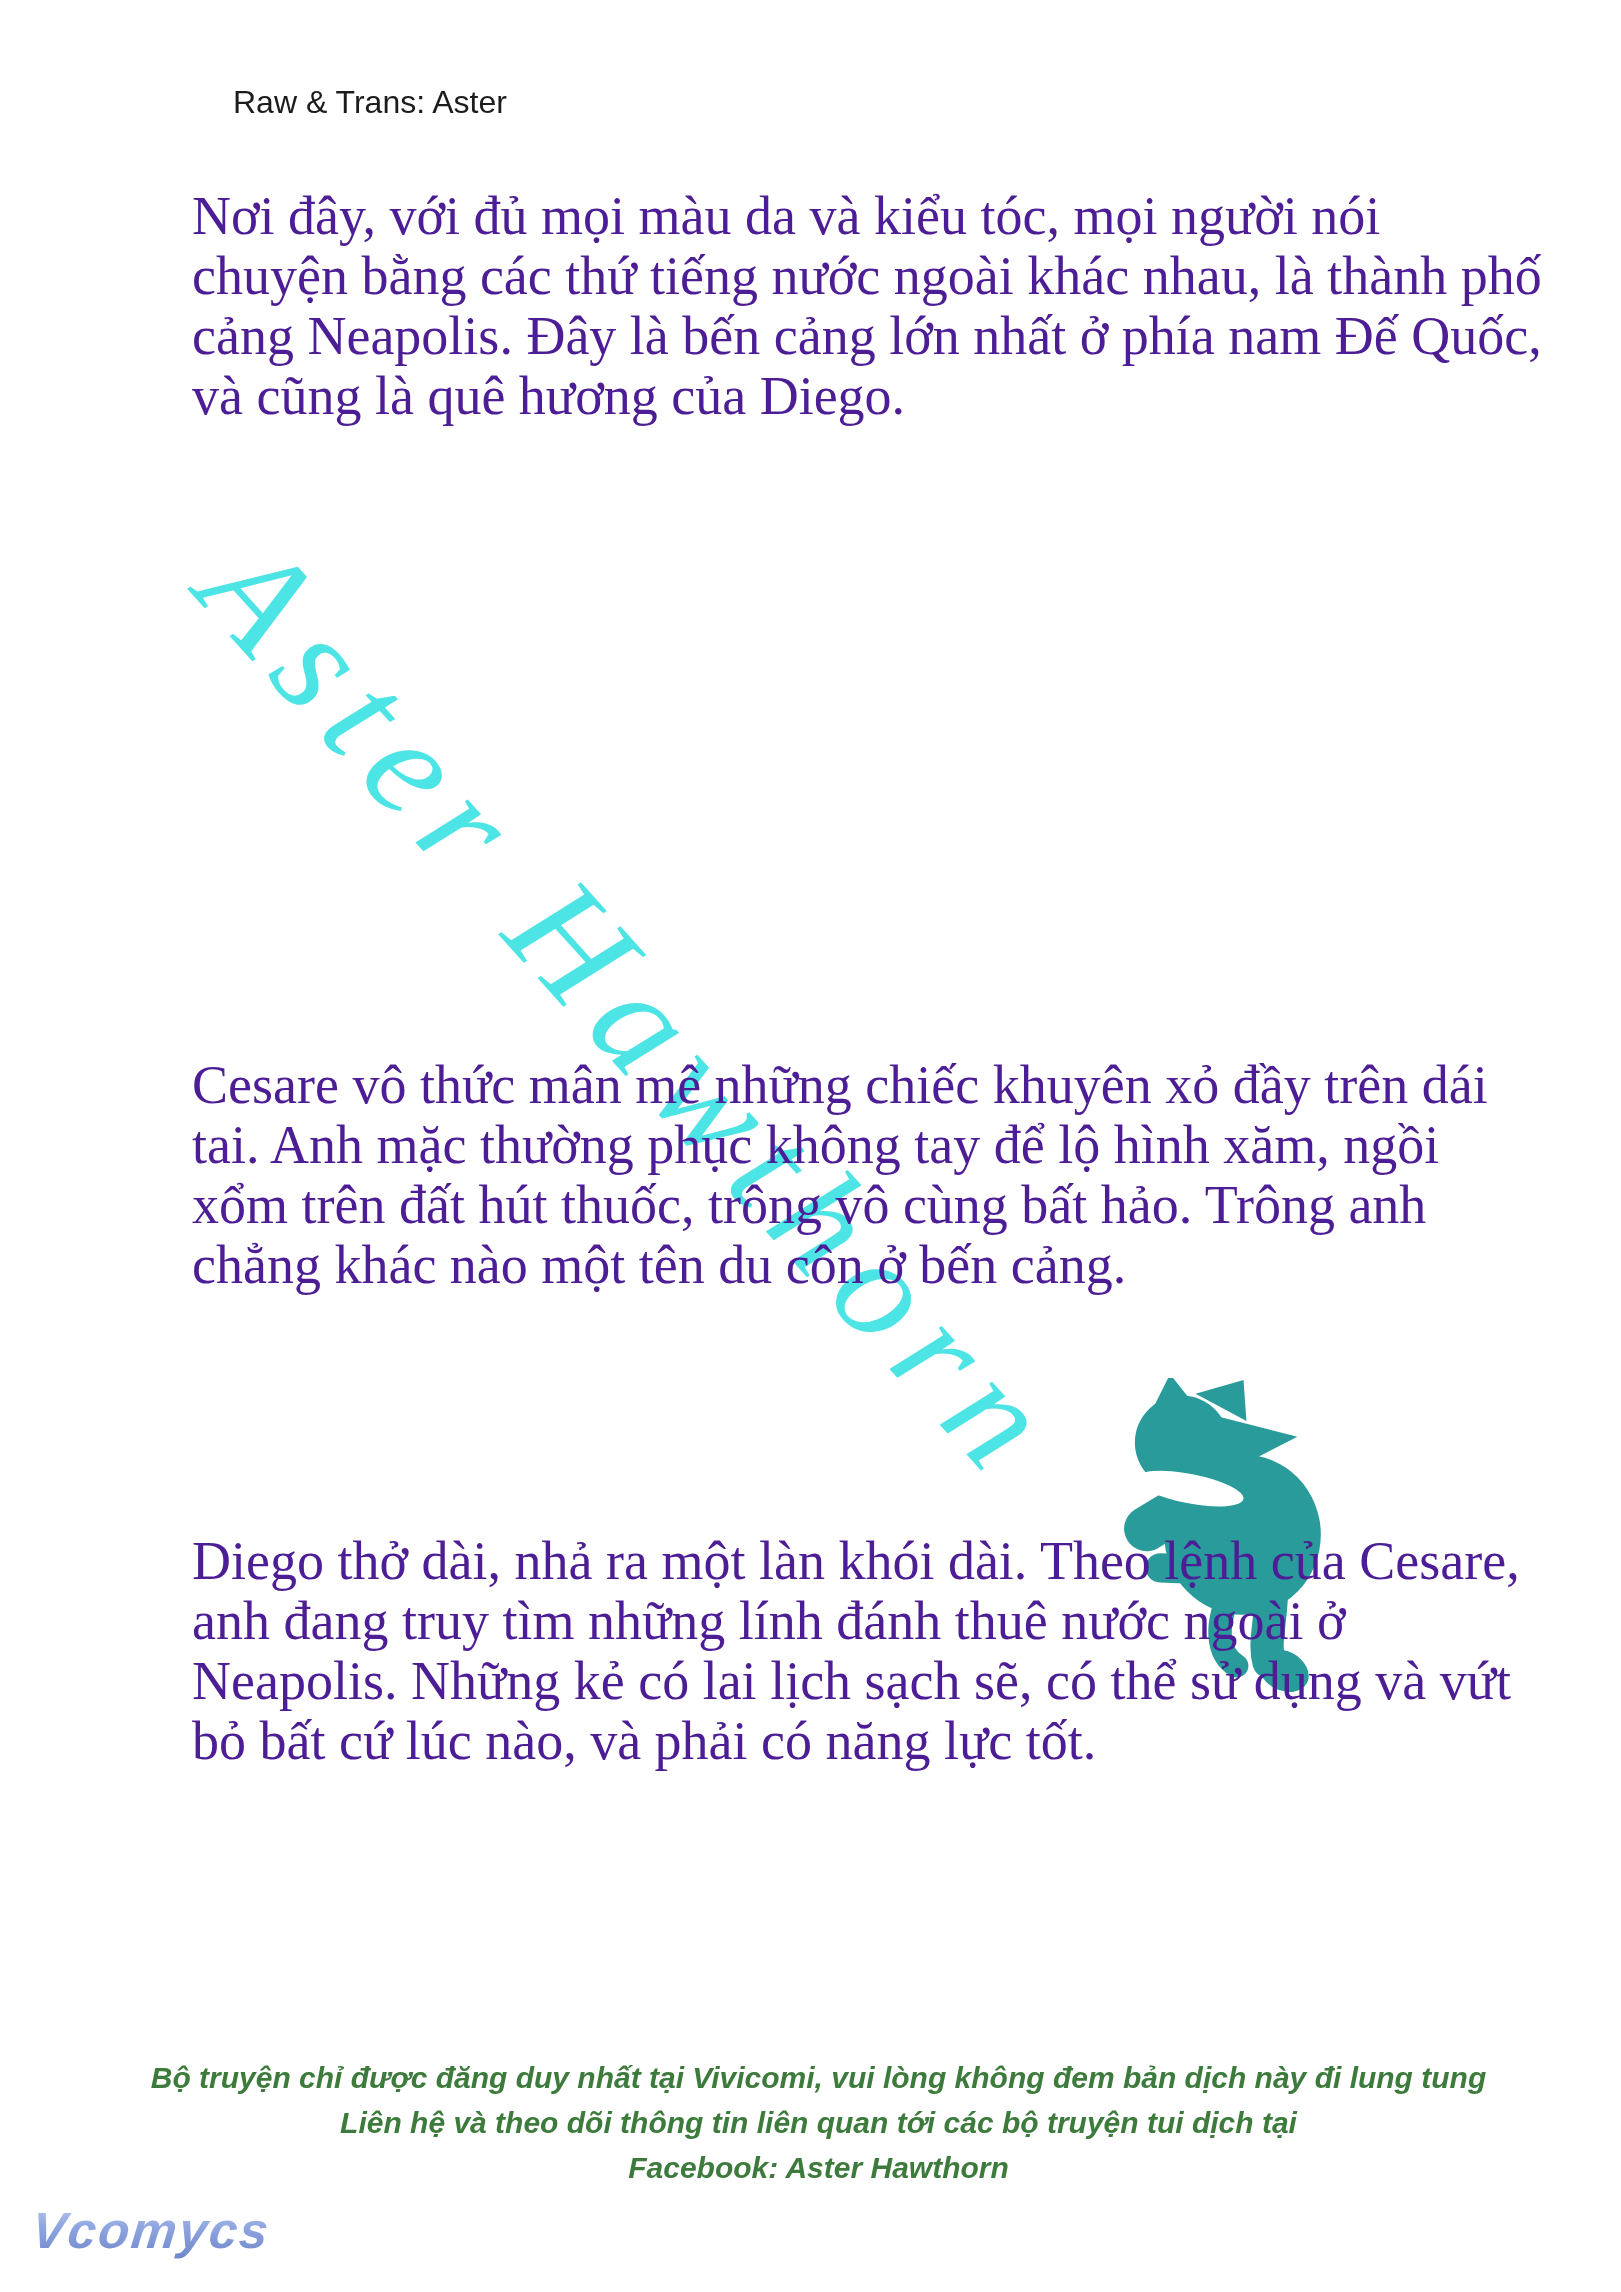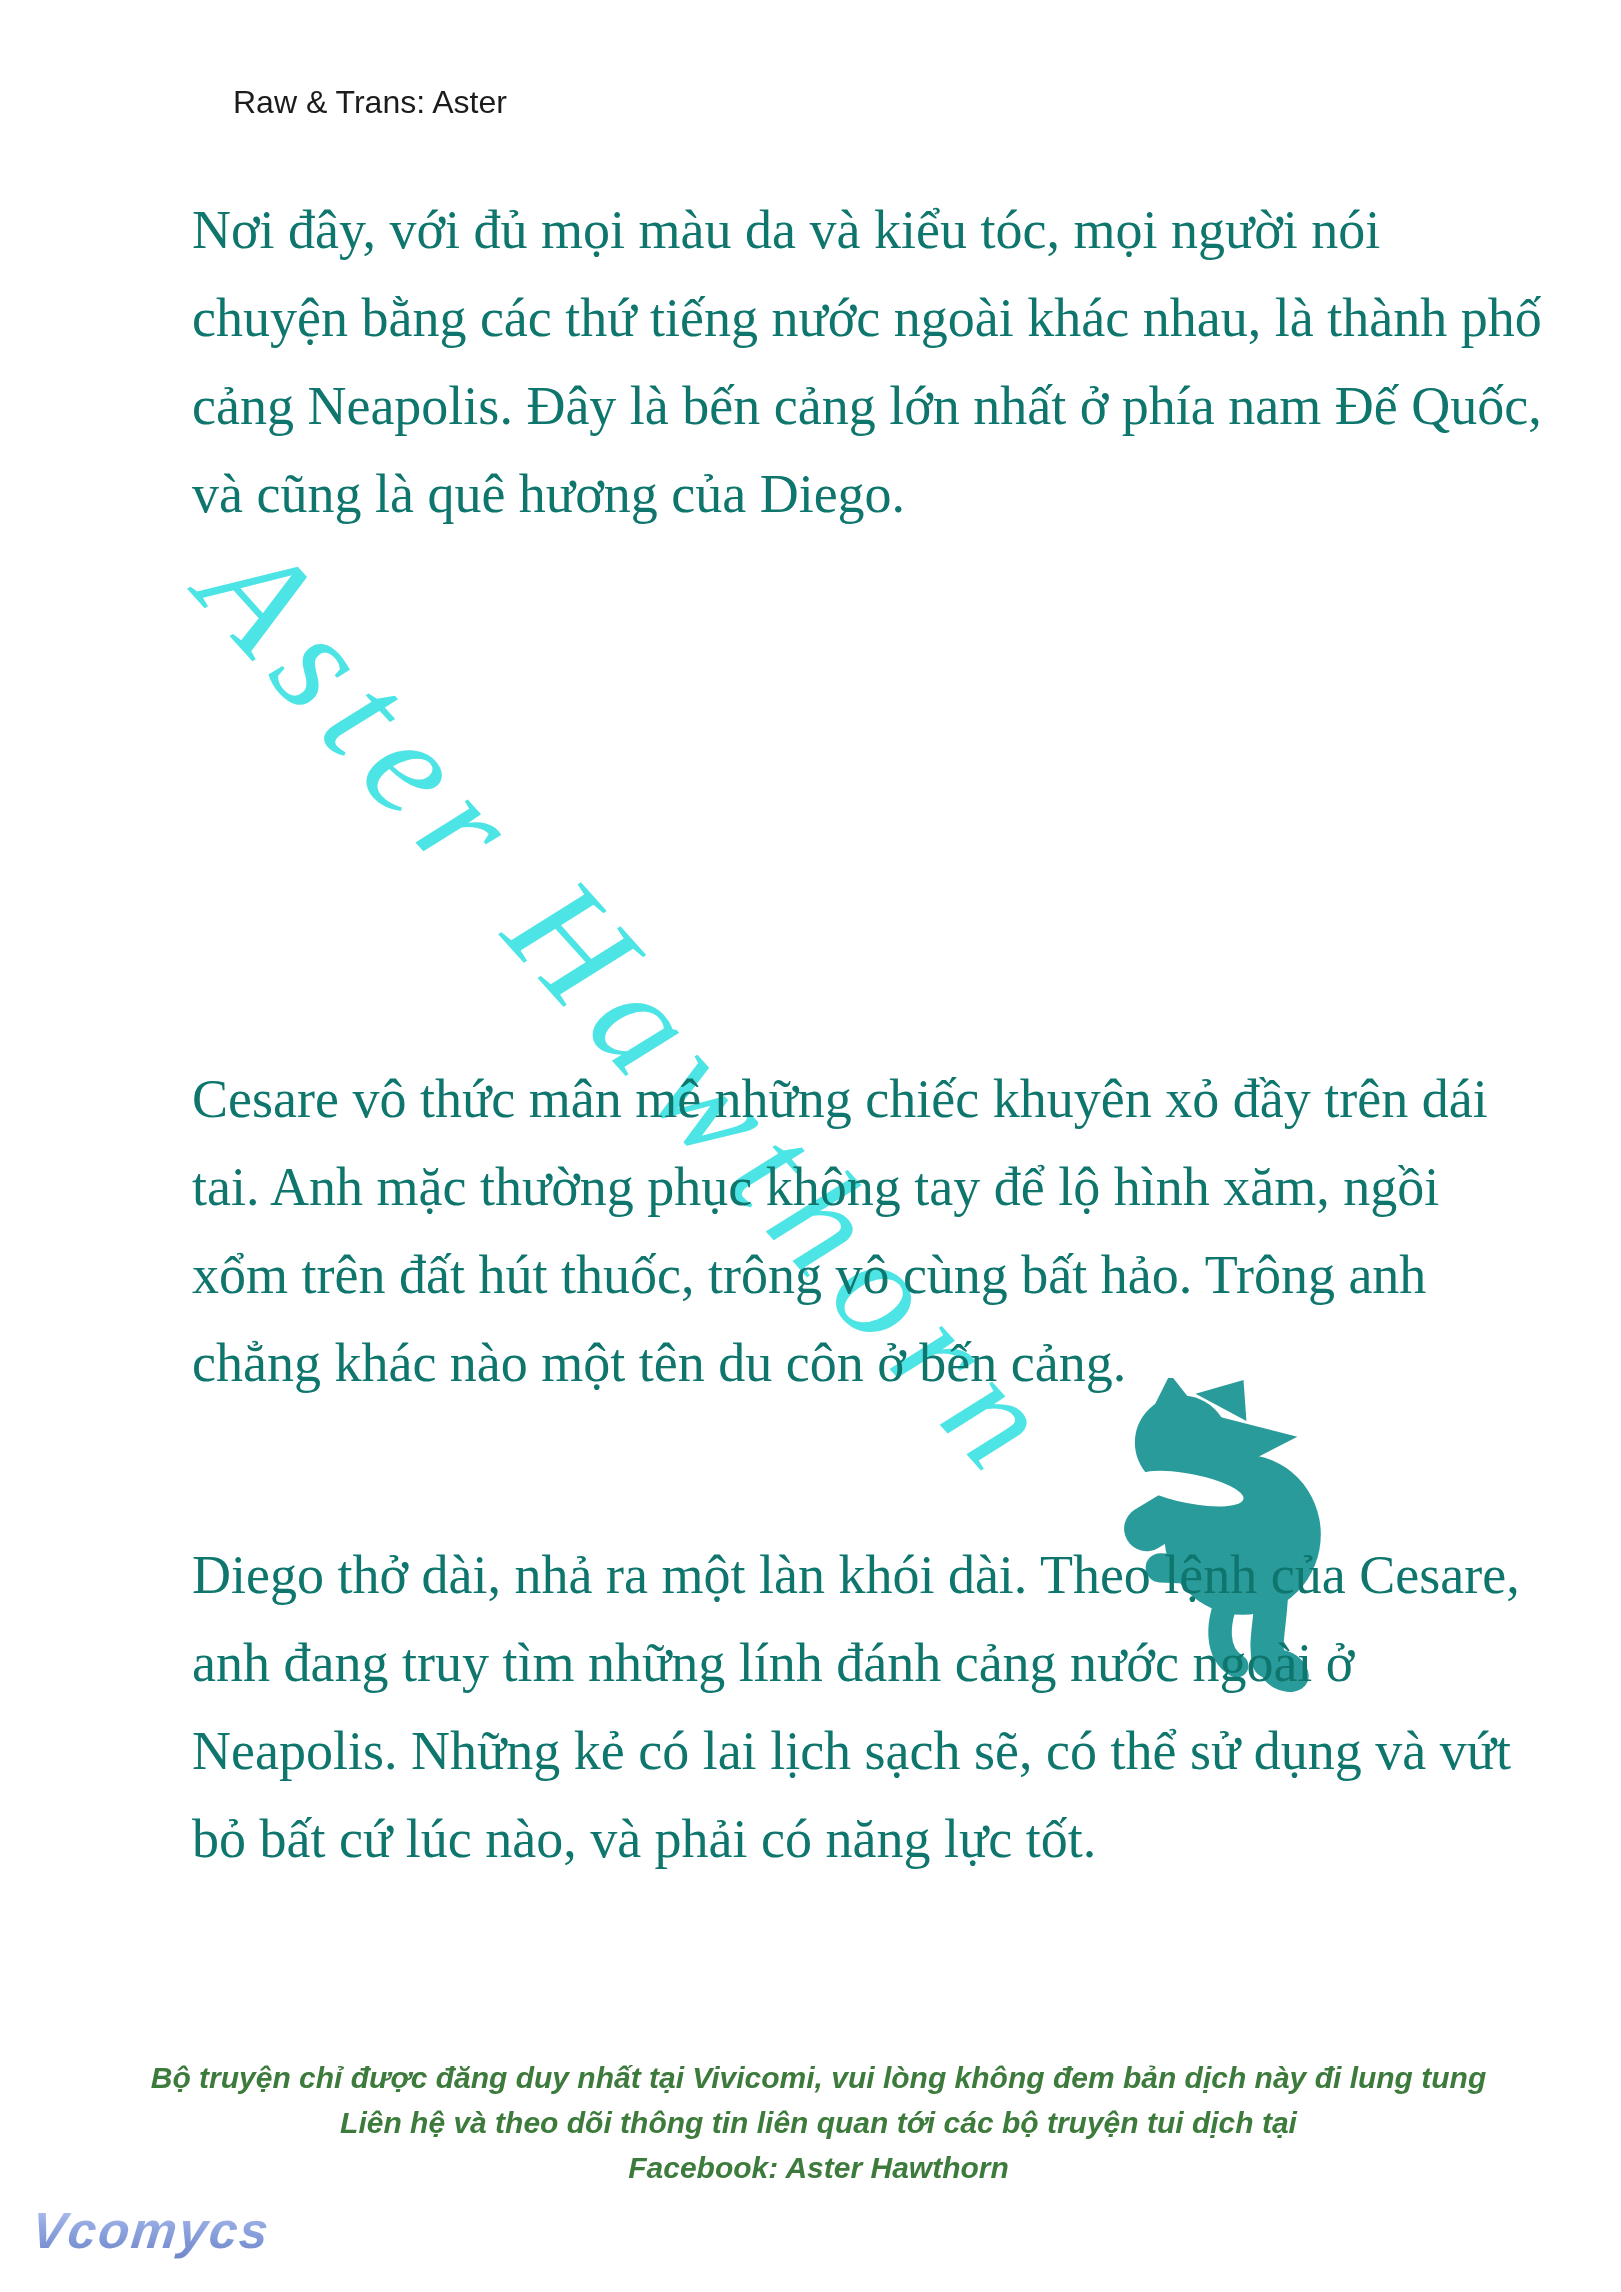--- a/index.html
+++ b/index.html
@@ -21,21 +21,21 @@
     transform:rotate(48deg);transform-origin:0 0;
     font-family:"Liberation Serif",serif;
     font-style:italic;
     font-size:147px;letter-spacing:18.6px;
     white-space:nowrap;
     z-index:1;
     user-select:none;
   }
   .para{
     position:absolute;left:192px;
-    font-size:54px;line-height:88px;color:#0f766e;
+    font-size:54px;line-height:60px;color:#4c1d95;
     white-space:pre;
     z-index:2;
   }
   .p1{top:186px}
   .p2{top:664px}
   .p3{top:1055px}
   .p4{top:1531px}
   .cat{
     position:absolute;left:1115px;top:1378px;
     z-index:1;
@@ -79,21 +79,21 @@
 cảng Neapolis. Đây là bến cảng lớn nhất ở phía nam Đế Quốc,
 và cũng là quê hương của Diego.</div>
 
 
   <div class="para p3">Cesare vô thức mân mê những chiếc khuyên xỏ đầy trên dái
 tai. Anh mặc thường phục không tay để lộ hình xăm, ngồi
 xổm trên đất hút thuốc, trông vô cùng bất hảo. Trông anh
 chẳng khác nào một tên du côn ở bến cảng.</div>
 
   <div class="para p4">Diego thở dài, nhả ra một làn khói dài. Theo lệnh của Cesare,
-anh đang truy tìm những lính đánh cảng nước ngoài ở
+anh đang truy tìm những lính đánh thuê nước ngoài ở
 Neapolis. Những kẻ có lai lịch sạch sẽ, có thể sử dụng và vứt
 bỏ bất cứ lúc nào, và phải có năng lực tốt.</div>
 
   <svg class="cat" width="211" height="323" viewBox="0 0 215 330" aria-hidden="true" style="color: rgb(42, 155, 155);">
     <g>
 
       <ellipse cx="130" cy="160" rx="80" ry="82" fill="currentColor"></ellipse>
 
       <path d="M85 122 L32 154" stroke="currentColor" stroke-width="46" stroke-linecap="round" fill="none"></path>
 

